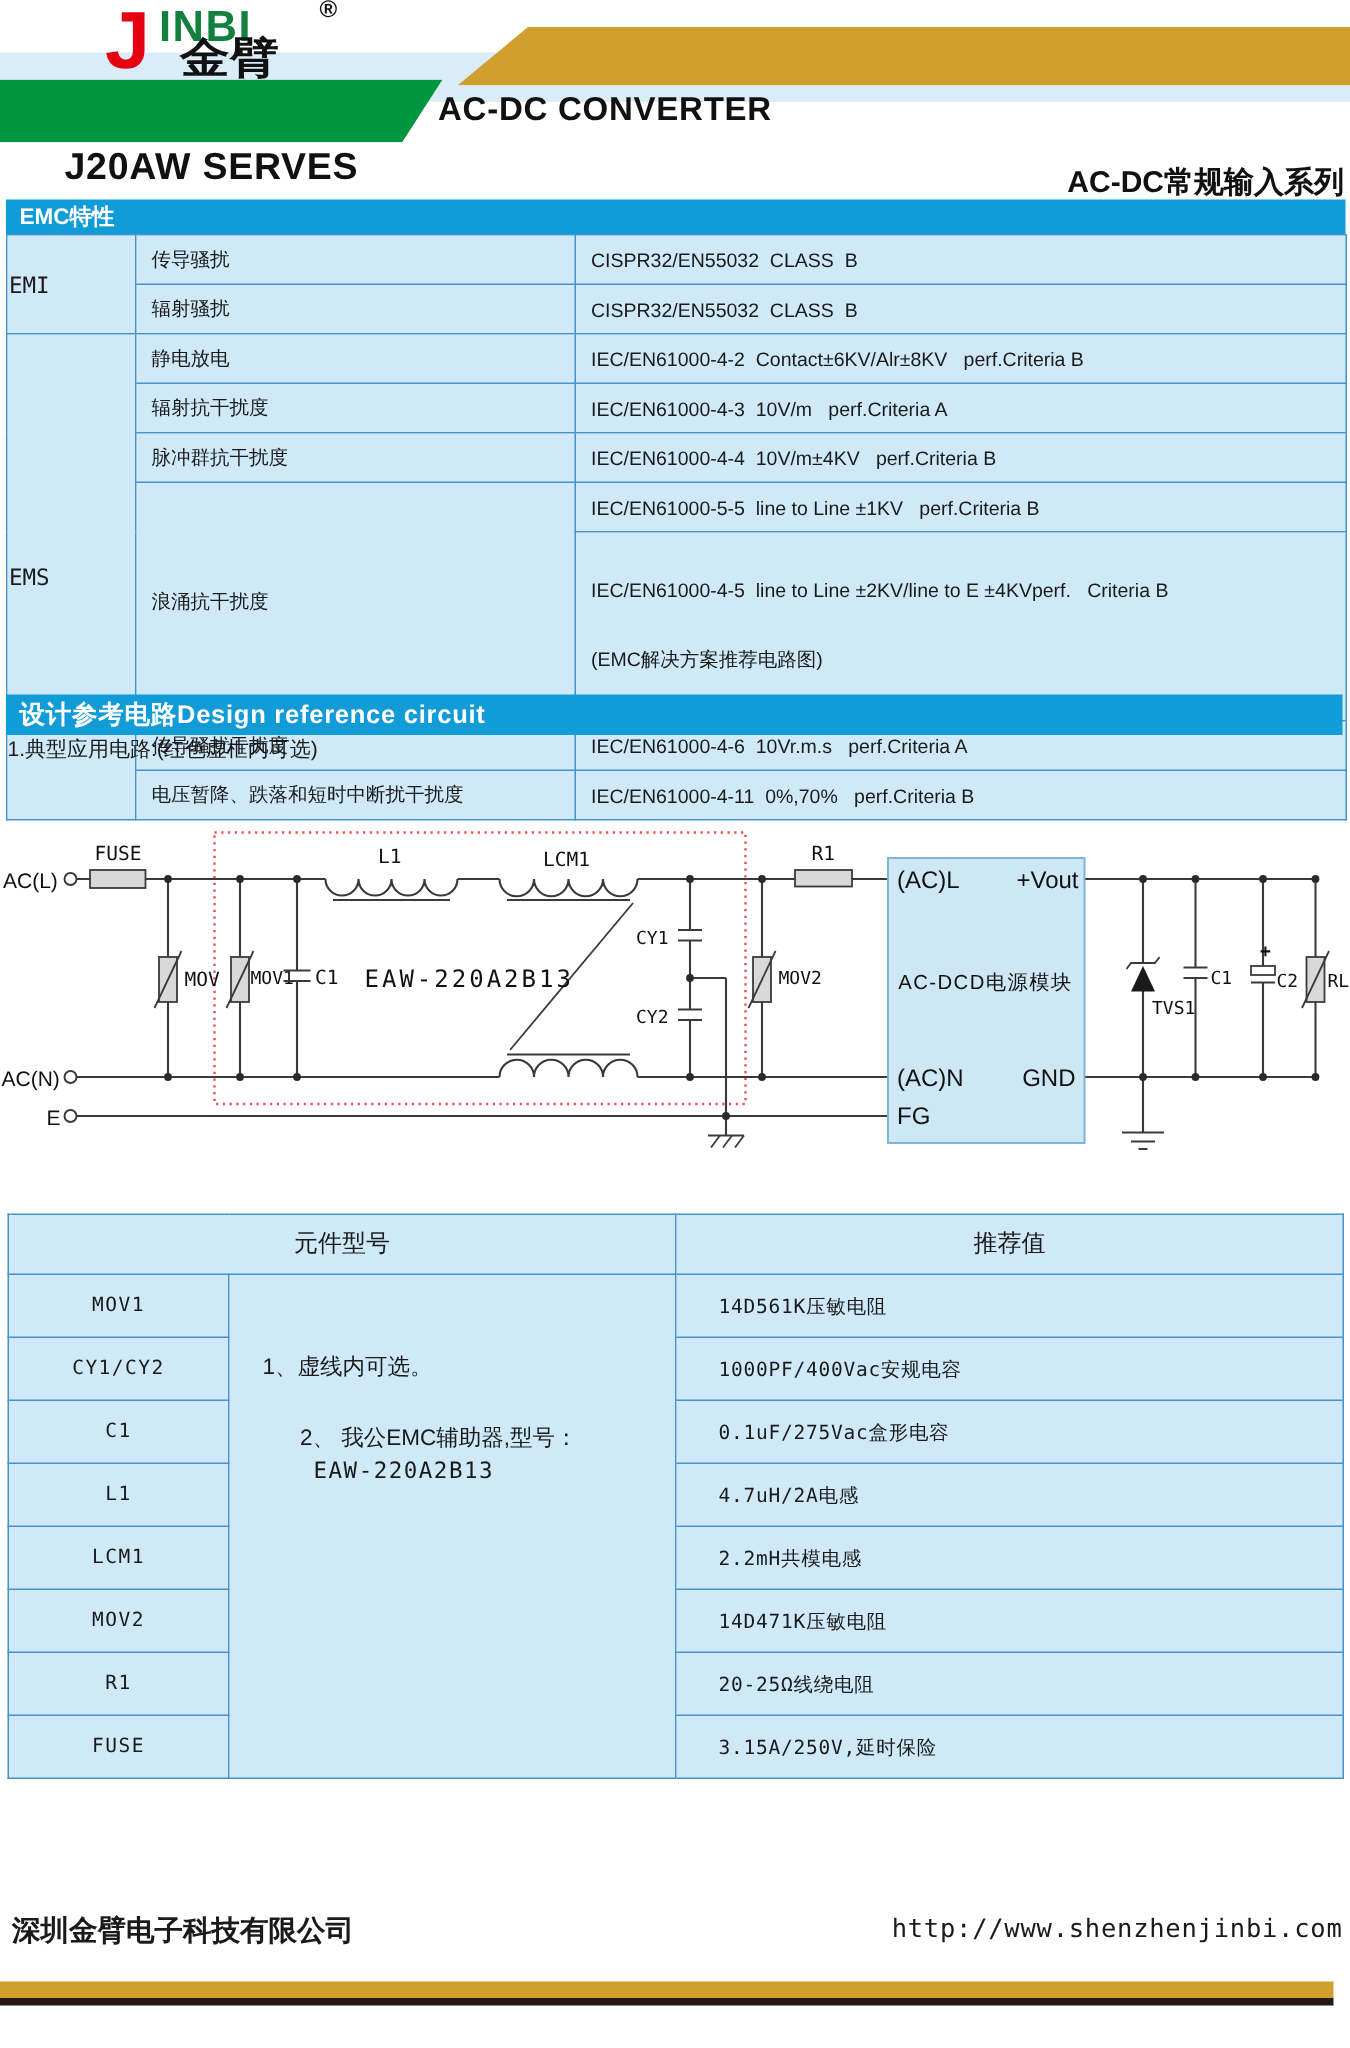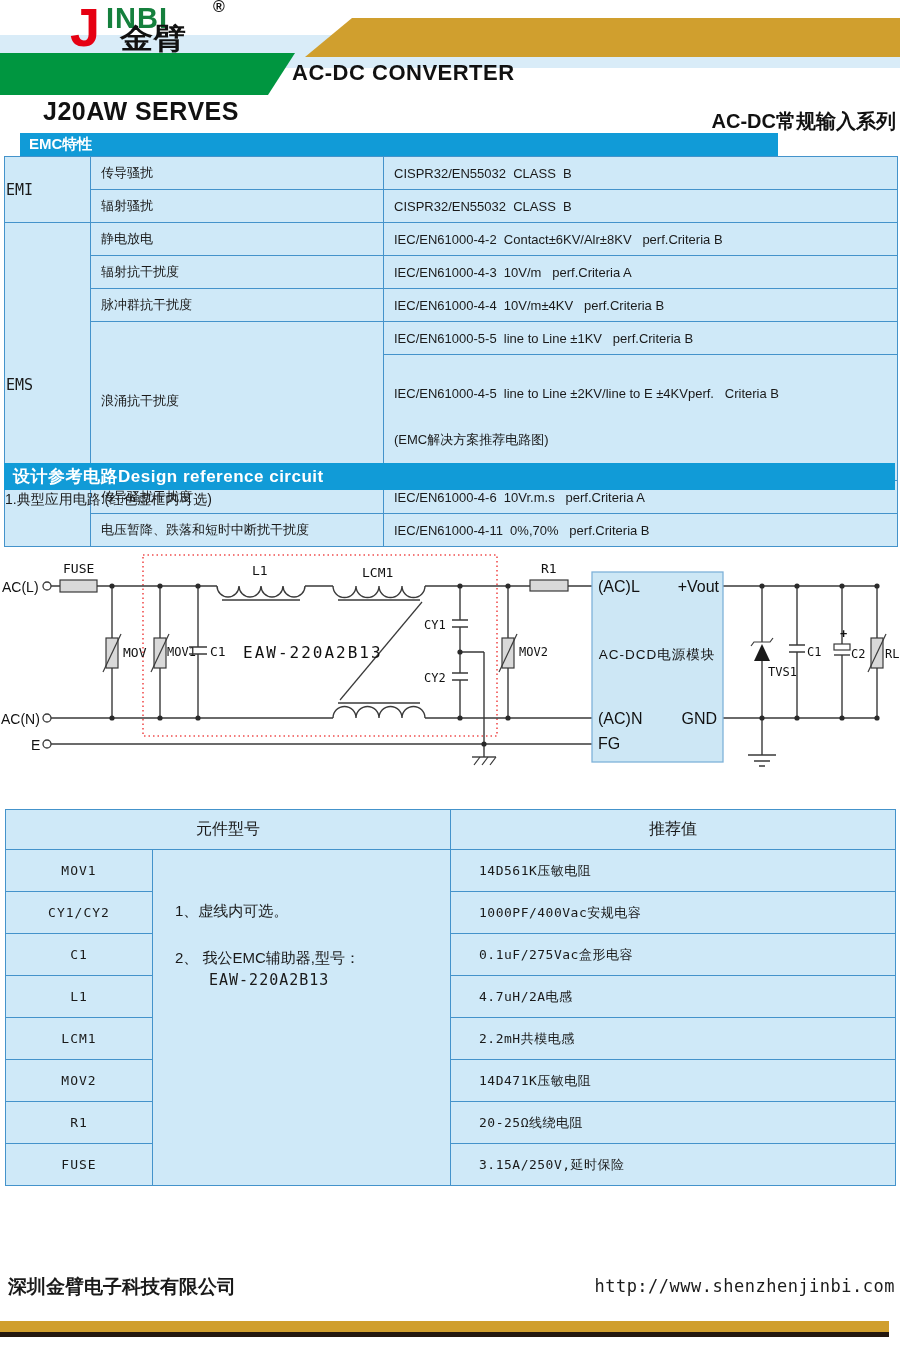--- a/index.html
+++ b/index.html
@@ -14,39 +14,39 @@
   
   .logo-j{position:absolute;left:70px;top:0px;font-size:54px;font-weight:bold;color:#e60012;line-height:1;}
   .logo-inbi{position:absolute;left:106px;top:4px;font-size:29px;font-weight:bold;color:#15803d;letter-spacing:1px;line-height:1;}
   .logo-reg{position:absolute;left:213px;top:-1px;font-size:16px;font-weight:bold;color:#111;line-height:1;}
   .logo-cn{position:absolute;left:120px;top:25px;font-size:28px;font-weight:bold;color:#111;line-height:1;transform:scaleX(1.18);transform-origin:left;}
   .hdr-title{position:absolute;left:292px;top:60px;font-size:22px;font-weight:bold;color:#111;letter-spacing:0.5px;}
   .hdr-series{position:absolute;right:4px;top:80px;font-size:20px;font-weight:bold;color:#111;margin-top:28px;}
   .hdr-model{position:absolute;left:8px;top:97px;font-size:25px;font-weight:bold;color:#111;letter-spacing:0.5px;margin-left:35px;}
   
   .secbar{position:absolute;background:#119bd7;color:#fff;font-weight:bold;display:flex;align-items:center;padding-left:9px;box-sizing:border-box;}
-  .bar-emc{left:20px;top:133px;width:758px;height:23px;font-size:15px;}
+  .bar-emc{left:4px;top:133px;width:893px;height:23px;font-size:15px;}
   .bar-design{left:4px;top:463px;width:891px;height:27px;font-size:17px;letter-spacing:0.5px;}
   
   table{border-collapse:collapse;table-layout:fixed;}
   td{border:1px solid #4493cb;background:#cfe9f8;font-size:13px;vertical-align:middle;overflow:hidden;}
   .emc-table{position:absolute;left:4px;top:156px;width:893px;}
   .emc-table td{height:30px;}
   .emc-table td.grp{font-family:"DejaVu Sans Mono",monospace;font-size:15px;}
   .emc-table td.item{padding-left:10px;}
   .emc-table td.val{padding-left:10px;white-space:pre;}
   .emc-table tr.dbl td{height:57px;}
   .params-heading{position:absolute;left:5px;top:813px;font-size:21px;}
   .params-table{position:absolute;left:5px;top:809px;width:890px;}
   .params-table td{height:39px;}
   .params-table tr.head td{height:37px;text-align:center;font-size:16px;}
   .params-table td.pname{text-align:center;font-family:"DejaVu Sans Mono",monospace;letter-spacing:1px;}
   .params-table td.pval{padding-left:28px;font-family:"DejaVu Sans Mono",monospace;letter-spacing:0.5px;white-space:pre;}
   .params-table td.pnotes{vertical-align:top;padding:52px 0 0 22px;font-size:15px;}
-  .params-table td.pnotes .n2{margin-top:28px;}
+  .params-table td.pnotes .n2{margin-top:28px;margin-left:25px;}
   .params-table td.pnotes .n3{margin-top:3px;padding-left:34px;font-family:"DejaVu Sans Mono",monospace;letter-spacing:1px;}
   
   .design-sub{position:absolute;left:5px;top:491px;font-size:14px;}
   .diagram-title{position:absolute;left:0;top:505px;width:900px;text-align:center;font-size:27px;color:#111;}
   .circuit-svg{position:absolute;left:0;top:545px;}
   
   .note{position:absolute;left:5px;top:1176px;width:890px;font-size:16px;line-height:1.75;color:#222;}
   .ft-company{position:absolute;left:8px;top:1274px;font-size:19px;font-weight:bold;}
   .ft-page{position:absolute;left:0;top:1281px;width:900px;text-align:center;font-size:17px;}
   .ft-url{position:absolute;right:5px;top:1276px;font-size:17px;font-family:"DejaVu Sans Mono",monospace;letter-spacing:0.5px;}

